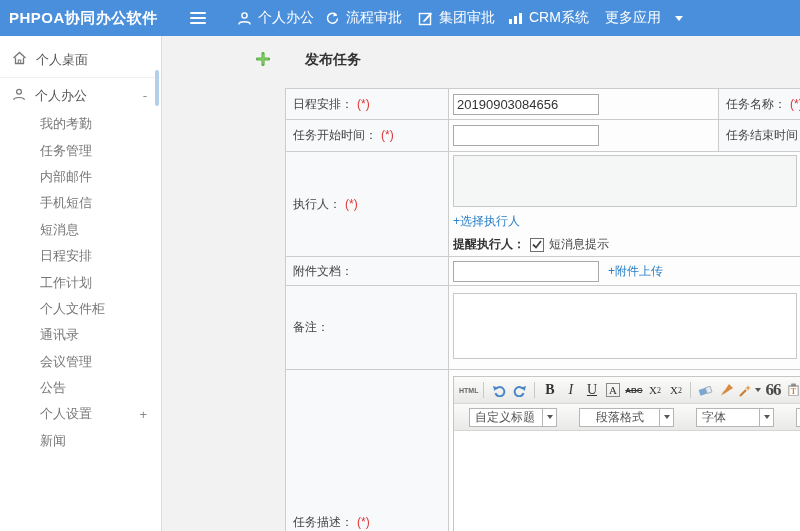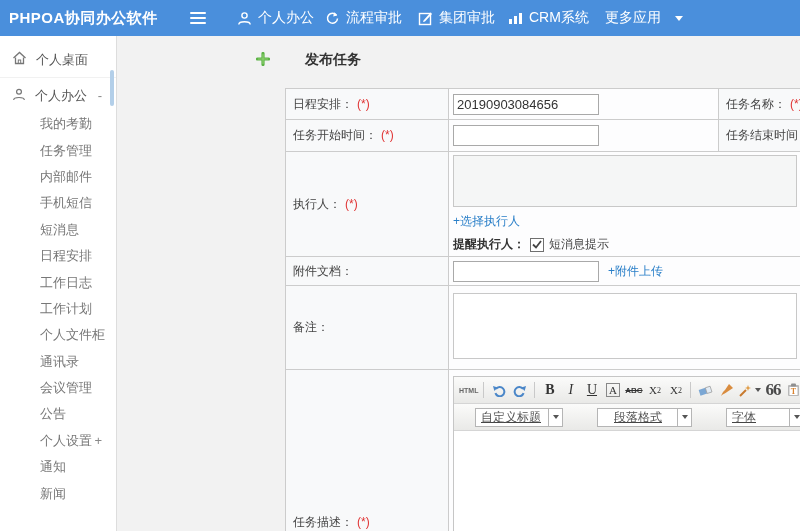--- a/index.html
+++ b/index.html
@@ -13,21 +13,21 @@
   .logo{position:absolute;left:9px;top:0;height:36px;line-height:36px;color:#fff;
         font-size:15px;font-weight:bold;letter-spacing:.5px;}
   .hamburger{position:absolute;left:190px;top:12px;width:16px;height:12px;cursor:pointer;}
   .hamburger i{display:block;height:2px;background:#fff;margin-bottom:3px;border-radius:1px;}
   .nav-item{position:absolute;top:0;height:36px;display:flex;align-items:center;gap:6px;
             color:#fff;font-size:14px;cursor:pointer;white-space:nowrap;}
   .nav-item svg{display:block;}
   .tri-down{width:0;height:0;border-left:4px solid transparent;border-right:4px solid transparent;
             border-top:5px solid #fff;}
   
-  .sidebar{position:absolute;left:0;top:36px;width:117px;height:495px;background:#fff;
+  .sidebar{position:absolute;left:0;top:36px;width:162px;height:495px;background:#fff;
            border-right:1px solid #ddd;box-sizing:border-box;padding-top:8px;}
   .side-item{display:flex;align-items:center;cursor:pointer;color:#555;position:relative;}
   .side-item.top{height:31px;padding-left:12px;gap:9px;font-size:13px;}
   .side-item.sub{height:26.4px;padding-left:40px;font-size:13px;color:#777;}
   .side-item .toggle{position:absolute;right:14px;color:#888;font-size:13px;}
   .side-sep{height:1px;background:#f1f1f1;margin:2px 0;}
   .side-scroll-thumb{position:absolute;right:2px;top:34px;width:4px;height:36px;
                      background:#b3cfe9;border-radius:2px;}
   
   .page-title-bar{position:absolute;left:256px;top:51px;display:flex;align-items:center;gap:7px;}
@@ -66,21 +66,21 @@
   .b-under{font-family:"Liberation Serif",serif;font-size:14px;text-decoration:underline;}
   .b-boxa{font-family:"Liberation Serif",serif;font-size:11px;border:1px solid #888;
           padding:0 2px;line-height:12px;}
   .b-abc{font-size:8px;font-weight:bold;text-decoration:line-through;}
   .b-supsub{font-size:11px;font-family:"Liberation Serif",serif;}
   .b-supsub sup,.b-supsub sub{font-size:8px;}
   .b-quote{font-family:"Liberation Serif",serif;font-weight:bold;font-size:17px;color:#4a4a4a;
            letter-spacing:-1px;line-height:10px;}
   .tri-sm{width:0;height:0;border-left:3.5px solid transparent;border-right:3.5px solid transparent;
           border-top:4px solid #555;margin-left:3px;}
-  .dd{display:flex;margin:0 17px;cursor:pointer;text-decoration:underline;}
+  .dd{display:flex;margin:0 11px;cursor:pointer;}
   .dd .val{border:1px solid #b5b5b5;background:#fff;height:17px;line-height:17px;
            padding:0 5px;font-size:12px;color:#555;white-space:nowrap;}
   .dd .car{border:1px solid #b5b5b5;border-left:none;width:13px;background:#fff;
            display:flex;align-items:center;justify-content:center;height:17px;}
   .editor-body{height:240px;background:#fff;}
 </style>
 </head>
 <body>
 
 <div class="header">
@@ -172,44 +172,38 @@
   <div class="side-item sub">
       <span>手机短信</span>
     </div>
   <div class="side-item sub">
       <span>短消息</span>
     </div>
   <div class="side-item sub">
       <span>日程安排</span>
     </div>
   <div class="side-item sub">
-      <span>工作日志</span>
-    </div>
-  <div class="side-item sub">
       <span>工作计划</span>
     </div>
   <div class="side-item sub">
       <span>个人文件柜</span>
     </div>
   <div class="side-item sub">
       <span>通讯录</span>
     </div>
   <div class="side-item sub">
       <span>会议管理</span>
     </div>
   <div class="side-item sub">
       <span>公告</span>
     </div>
   <div class="side-item sub">
     <span>个人设置</span>
     <span class="toggle">+</span>
   </div>
-  <div class="side-item sub">
-      <span>通知</span>
-    </div>
   <div class="side-item sub">
       <span>新闻</span>
     </div>
   <div class="side-scroll-thumb"></div>
 </div>
 
 <div class="page-title-bar">
   <span>
     <svg width="14" height="14" viewBox="0 0 14 14">
         <path d="M7 1.5 V12.5 M1.5 7 H12.5" stroke="#5cb346" stroke-width="3.2" stroke-linecap="round"></path>

